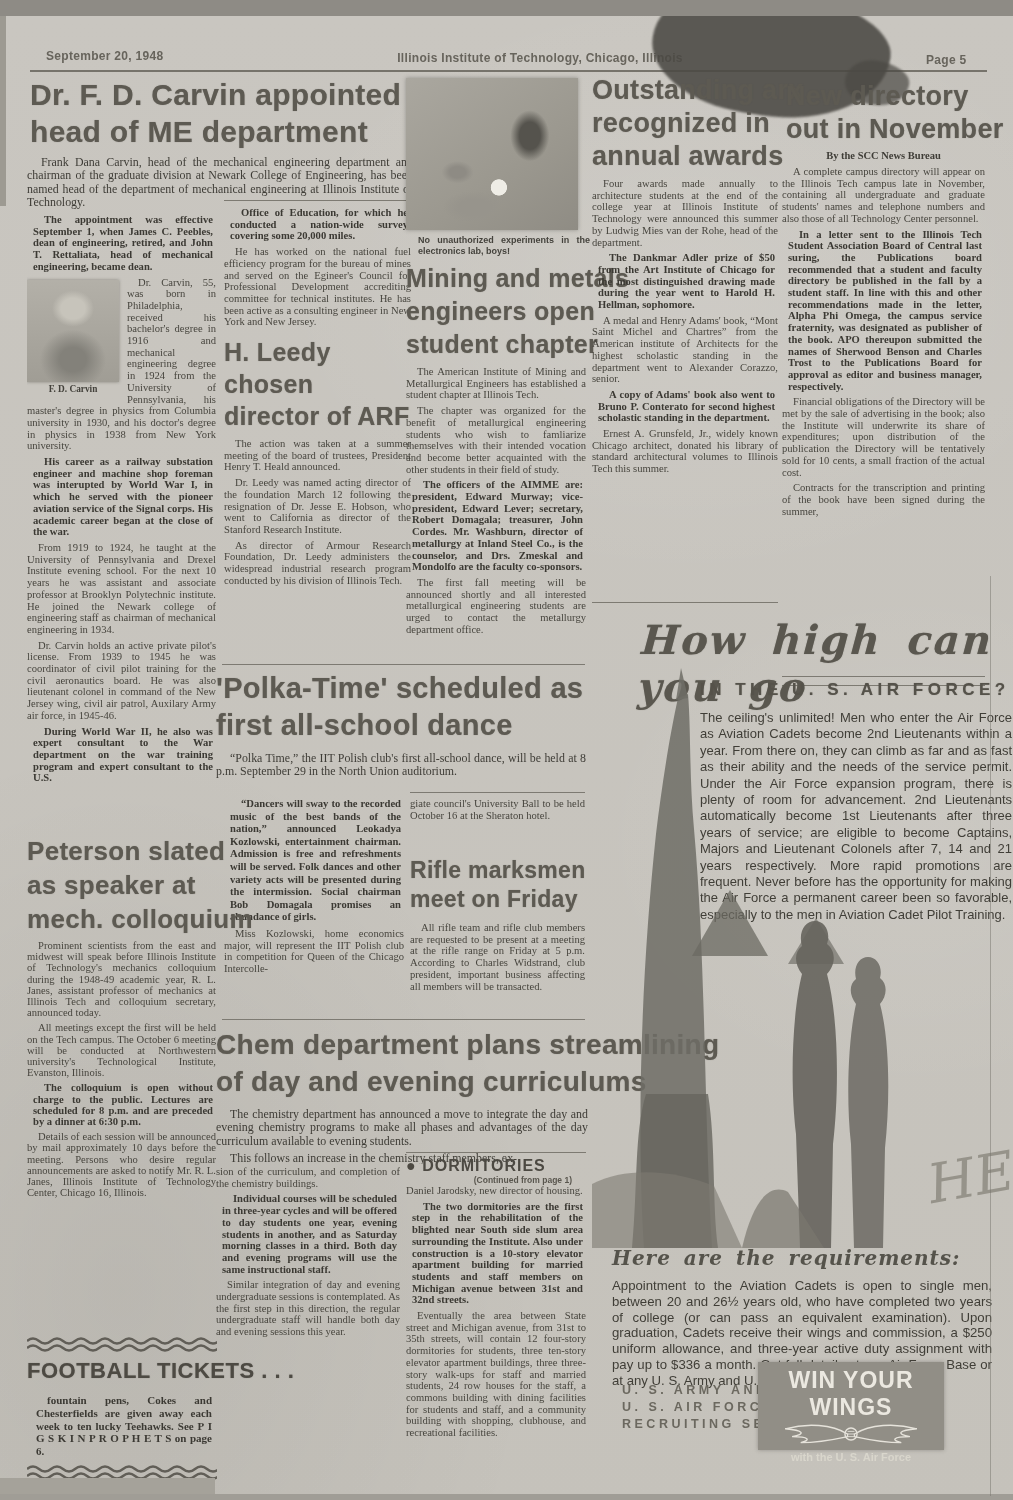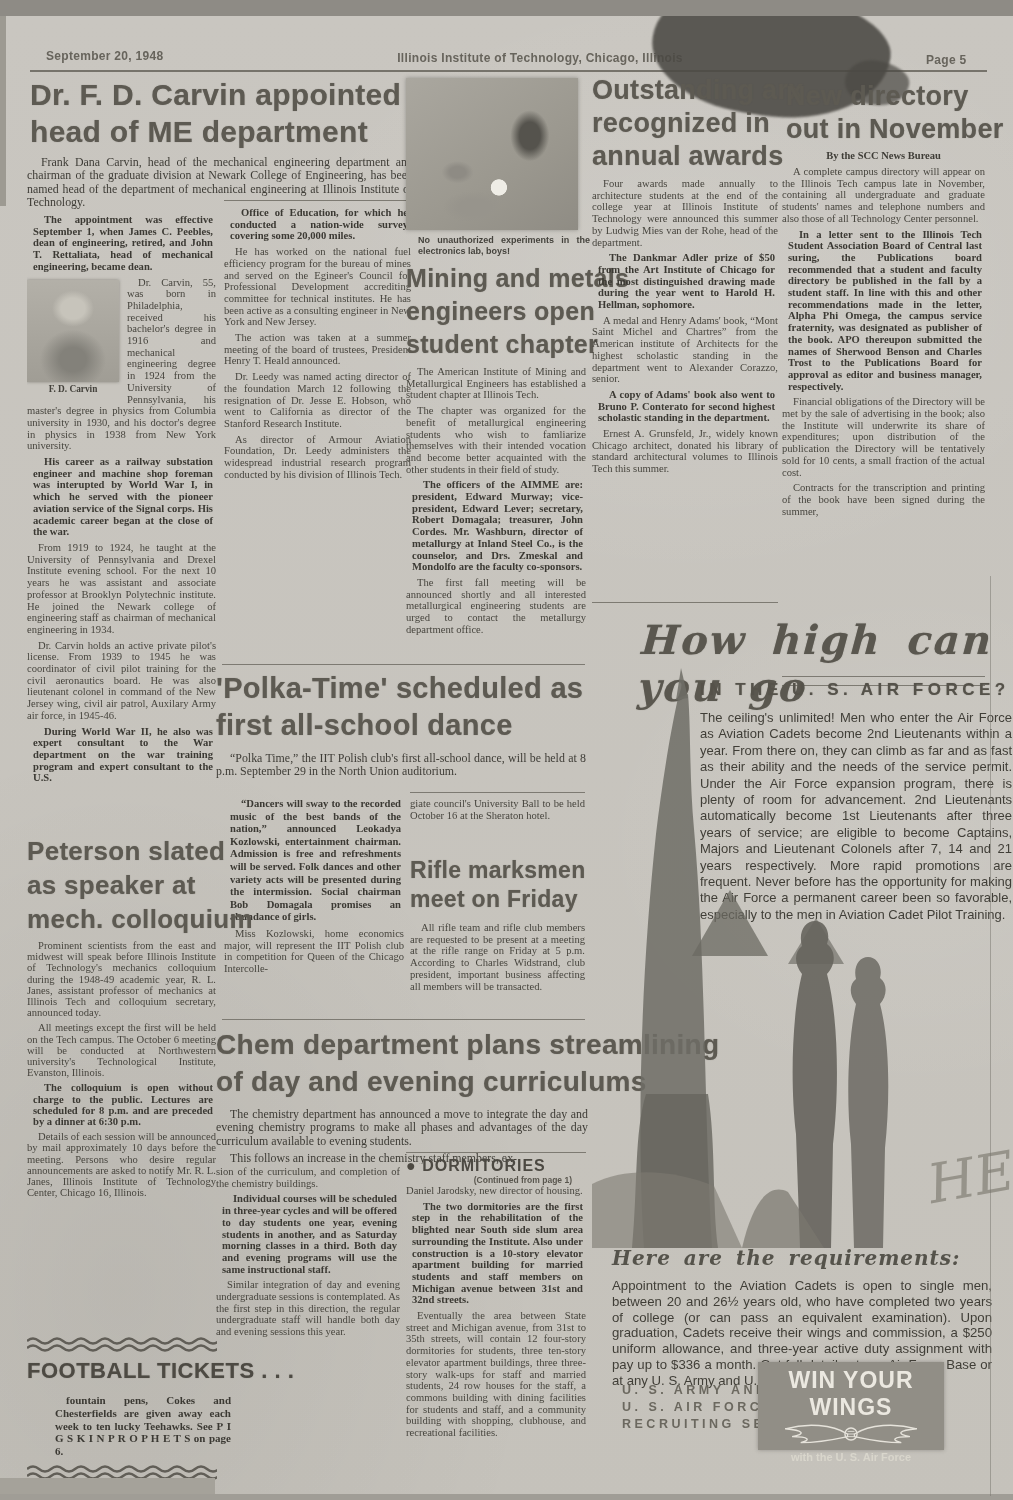--- a/index.html
+++ b/index.html
@@ -98,23 +98,27 @@
     <p class="graf bold">His career as a railway substation engineer and machine shop foreman was interupted by World War I, in which he served with the pioneer aviation service of the Signal corps. His academic career began at the close of the war.</p>
     <p class="graf">From 1919 to 1924, he taught at the University of Pennsylvania and Drexel Institute evening school. For the next 10 years he was assistant and associate professor at Brooklyn Polytechnic institute. He joined the Newark college of engineering staff as chairman of mechanical engineering in 1934.</p>
     <p class="graf">Dr. Carvin holds an active private pilot's license. From 1939 to 1945 he was coordinator of civil pilot training for the civil aeronautics board. He was also lieutenant colonel in command of the New Jersey wing, civil air patrol, Auxilary Army air force, in 1945-46.</p>
     <p class="graf bold">During World War II, he also was expert consultant to the War department on the war training program and expert consultant to the U.S.</p>
   </div>
 
   <div class="col" style="left:224px;top:184px;width:187px;height:464px;">
     <div style="height:1px;background:#7d7a72;margin-bottom:6px;"></div>
     <p class="graf bold">Office of Education, for which he conducted a nation-wide survey covering some 20,000 miles.</p>
     <p class="graf">He has worked on the national fuel efficiency program for the bureau of mines and served on the Egineer's Council for Professional Development accrediting committee for technical institutes. He has been active as a consulting engineer in New York and New Jersey.</p>
+    <div style="margin:8px 0 6px;">
+      <div class="h-lg">H. Leedy chosen</div>
+      <div class="h-lg">director of ARF</div>
+    </div>
     <p class="graf">The action was taken at a summer meeting of the board of trustees, President Henry T. Heald announced.</p>
     <p class="graf">Dr. Leedy was named acting director of the foundation March 12 following the resignation of Dr. Jesse E. Hobson, who went to California as director of the Stanford Research Institute.</p>
-    <p class="graf">As director of Armour Aviation Foundation, Dr. Leedy administers the widespread industrial research program conducted by his division of Illinois Tech.</p>
+    <p class="graf">As director of Armour Research Foundation, Dr. Leedy administers the widespread industrial research program conducted by his division of Illinois Tech.</p>
   </div>
 
   <div class="abs cartoon" style="left:406px;top:62px;width:172px;height:152px;"></div>
   <div class="abs cap-sm" style="left:418px;top:219px;width:172px;">No unauthorized experiments in the electronics lab, boys!</div>
   <div class="abs" style="left:406px;top:246px;">
     <div class="h-lg" style="line-height:33px;">Mining and metals</div>
     <div class="h-lg" style="line-height:33px;">engineers open</div>
     <div class="h-lg" style="line-height:33px;">student chapter</div>
   </div>
   <div class="col" style="left:406px;top:350px;width:180px;height:296px;">
@@ -211,21 +215,21 @@
     <p class="graf" style="line-height:11.2px;">Details of each session will be announced by mail approximately 10 days before the meeting. Persons who desire regular announcements are asked to notify Mr. R. L. Janes, Illinois Institute of Technology Center, Chicago 16, Illinois.</p>
   </div>
 
   <div class="abs" style="left:27px;top:1320px;">
     <svg width="190" height="16" viewBox="0 0 190 16">
         <path d="M0,5 Q6,0 12,5 T24,5 T36,5 T48,5 T60,5 T72,5 T84,5 T96,5 T108,5 T120,5 T132,5 T144,5 T156,5 T168,5 T180,5 T192,5" fill="none" stroke="#615e57" stroke-width="2.4"></path>
         <path d="M0,12 Q6,7 12,12 T24,12 T36,12 T48,12 T60,12 T72,12 T84,12 T96,12 T108,12 T120,12 T132,12 T144,12 T156,12 T168,12 T180,12 T192,12" fill="none" stroke="#615e57" stroke-width="2.4"></path>
       </svg>
   </div>
   <div class="abs ft-title" style="left:27px;top:1342px;">FOOTBALL TICKETS . . .</div>
-  <p class="abs graf bold" style="left:49px;top:1378px;width:176px;font-size:11px;line-height:12.8px;">fountain pens, Cokes and Chesterfields are given away each week to ten lucky Teehawks. See P I G S K I N  P R O P H E T S on page 6.</p>
+  <p class="abs graf bold" style="left:30px;top:1378px;width:176px;font-size:11px;line-height:12.8px;">fountain pens, Cokes and Chesterfields are given away each week to ten lucky Teehawks. See P I G S K I N  P R O P H E T S on page 6.</p>
   <div class="abs" style="left:27px;top:1448px;">
     <svg width="190" height="16" viewBox="0 0 190 16">
         <path d="M0,5 Q6,0 12,5 T24,5 T36,5 T48,5 T60,5 T72,5 T84,5 T96,5 T108,5 T120,5 T132,5 T144,5 T156,5 T168,5 T180,5 T192,5" fill="none" stroke="#615e57" stroke-width="2.4"></path>
         <path d="M0,12 Q6,7 12,12 T24,12 T36,12 T48,12 T60,12 T72,12 T84,12 T96,12 T108,12 T120,12 T132,12 T144,12 T156,12 T168,12 T180,12 T192,12" fill="none" stroke="#615e57" stroke-width="2.4"></path>
       </svg>
   </div>
 
   <div class="abs ad-script" style="left:640px;top:600px;">How high can you go</div>
   <div class="abs ad-head" style="left:700px;top:664px;">IN THE U. S. AIR FORCE?</div>
   <div class="abs ad-body" style="left:700px;top:694px;width:312px;">The ceiling's unlimited! Men who enter the Air Force as Aviation Cadets become 2nd Lieutenants within a year. From there on, they can climb as far and as fast as their ability and the needs of the service permit. Under the Air Force expansion program, there is plenty of room for advancement. 2nd Lieutenants automatically become 1st Lieutenants after three years of service; are eligible to become Captains, Majors and Lieutenant Colonels after 7, 14 and 21 years respectively. More rapid promotions are frequent. Never before has the opportunity for making the Air Force a permanent career been so favorable, especially to the men in Aviation Cadet Pilot Training.</div>

